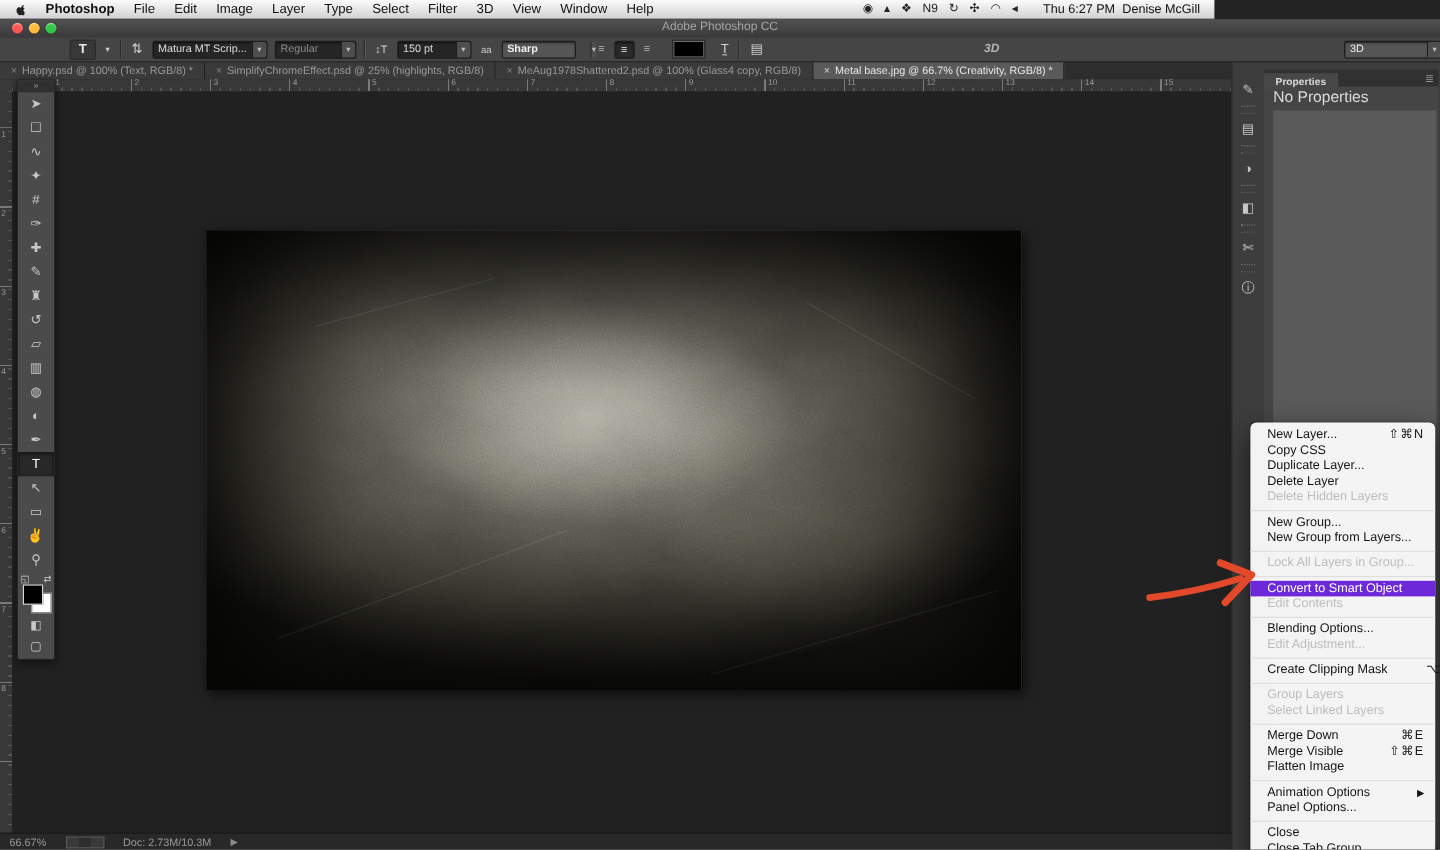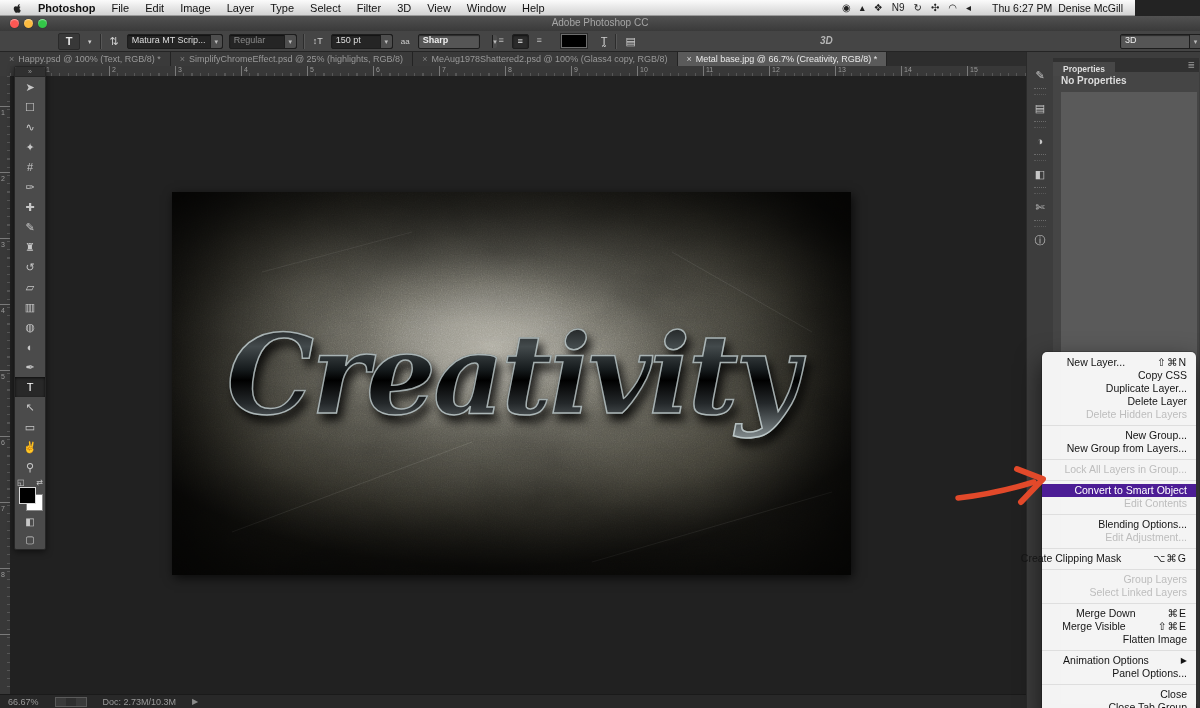--- a/index.html
+++ b/index.html
@@ -1,20 +1,20 @@
 <!DOCTYPE html>
 <html><head>
 <meta charset="utf-8">
 <style>
   html,body{margin:0;padding:0;}
   body{width:1200px;height:708px;position:relative;overflow:hidden;background:#232323;
        font-family:"Liberation Sans",sans-serif;-webkit-font-smoothing:antialiased;}
 
   
-  #menubar{position:absolute;top:0;left:0;width:1135px;height:16px;
+  #menubar{position:absolute;top:0;left:0;width:1012px;height:16px;
     background:linear-gradient(#fbfbfb,#d3d3d3);border-bottom:1px solid #9a9a9a;
     display:flex;align-items:center;font-size:11px;color:#111;padding:0 8px;box-sizing:border-box;}
   #apple-logo{width:16px;height:12px;margin:0 4px 0 2px;}
   .menu-item{padding:0 8px;line-height:16px;}
   .menu-item.bold{font-weight:bold;}
   #menu-status{margin-left:auto;display:flex;align-items:center;gap:9px;font-size:10px;color:#222;}
   .status-icon{line-height:16px;}
   #menubar-clock{font-size:10.5px;padding:0 4px;margin-left:17px;}
   #menubar-user{font-size:10.5px;padding:0 4px 0 2px;}
 
@@ -113,39 +113,39 @@
   #dock{position:absolute;top:52px;left:1026px;width:174px;height:656px;background:#3d3d3d;
     border-left:1px solid #2a2a2a;}
   #panel-strip{position:absolute;top:12px;left:2px;width:22px;}
   .strip-btn{height:22px;text-align:center;line-height:22px;color:#c6c6c6;font-size:11px;}
   .grip{height:5px;margin:2px 5px;border-top:1px dotted #6b6b6b;border-bottom:1px dotted #585858;}
   #properties-panel{position:absolute;top:6px;left:26px;width:146px;height:648px;background:#454545;}
   #props-header{height:14px;background:#313131;position:relative;}
   #props-tab{display:inline-block;height:14px;line-height:14px;background:#474747;color:#ddd;
     font-size:8.5px;font-weight:bold;padding:0 10px;}
   #props-menu-icon{position:absolute;right:4px;top:0;color:#9a9a9a;font-size:9px;line-height:14px;}
-  #props-message{height:18px;line-height:18px;padding-left:8px;font-size:10px;font-weight:bold;color:#dcdcdc;}
+  #props-message{height:18px;line-height:18px;padding-left:8px;font-size:13px;font-weight:normal;color:#dcdcdc;}
   #props-empty{position:absolute;top:34px;left:8px;right:2px;bottom:2px;background:#5a5a5a;}
 
   
   #statusbar{position:absolute;bottom:0;left:0;width:1026px;height:14px;background:#282828;
     border-top:1px solid #1a1a1a;display:flex;align-items:center;gap:16px;padding:0 8px;
     box-sizing:border-box;font-size:9px;color:#9a9a9a;}
   #status-widget{width:30px;height:8px;border:1px solid #5a5a5a;background:
     linear-gradient(90deg,#3a3a3a 0 10px,#2e2e2e 10px 20px,#3a3a3a 20px);}
   #status-arrow{color:#8a8a8a;font-size:8px;}
 
   
   #context-menu{position:absolute;top:352px;left:1042px;width:154px;background:rgba(247,247,247,.98);
     border-radius:5px;box-shadow:0 10px 26px rgba(0,0,0,.65),0 0 0 1px rgba(0,0,0,.18);
     padding:4px 0;font-size:10.5px;color:#141414;z-index:20;}
   .ctx-item{height:13px;line-height:13px;padding:0 9px 0 14px;display:flex;
-    justify-content:flex-end;white-space:nowrap;gap:32px;}
+    justify-content:space-between;white-space:nowrap;gap:32px;}
   .ctx-item.disabled{color:#bdbdbd;}
-  .ctx-item.highlight{background:#4c1d95;color:#fff;}
+  .ctx-item.highlight{background:#6d28d9;color:#fff;}
   .ctx-shortcut{letter-spacing:1px;}
   .ctx-sub{font-size:8px;}
   .ctx-sep{height:0;border-top:1px solid #dedede;margin:3.5px 0;}
 
   
   #annotation-arrow{position:absolute;left:950px;top:462px;z-index:30;}
 </style>
 </head>
 <body>
 
@@ -276,21 +276,20 @@
       </filter>
     <rect width="679" height="383" filter="url(#blotch)" opacity="0.55" style="mix-blend-mode:multiply"></rect>
     <rect width="679" height="383" filter="url(#grain)" opacity="0.35" style="mix-blend-mode:overlay"></rect>
     <g stroke="rgba(235,235,228,0.12)" stroke-width="1">
       <line x1="60" y1="340" x2="300" y2="250"></line>
         <line x1="420" y1="370" x2="660" y2="300"></line>
       <line x1="500" y1="60" x2="640" y2="140"></line>
         <line x1="90" y1="80" x2="240" y2="40"></line>
     </g>
   </svg>
-  <span id="creativity-word">Creativity</span>
 </div>
 
 <div id="toolbar">
   <div id="toolbar-header">»</div>
   <div id="tools">
       <div class="tool">➤</div>
       <div class="tool">☐</div>
       <div class="tool">∿</div>
       <div class="tool">✦</div>
       <div class="tool">#</div>

